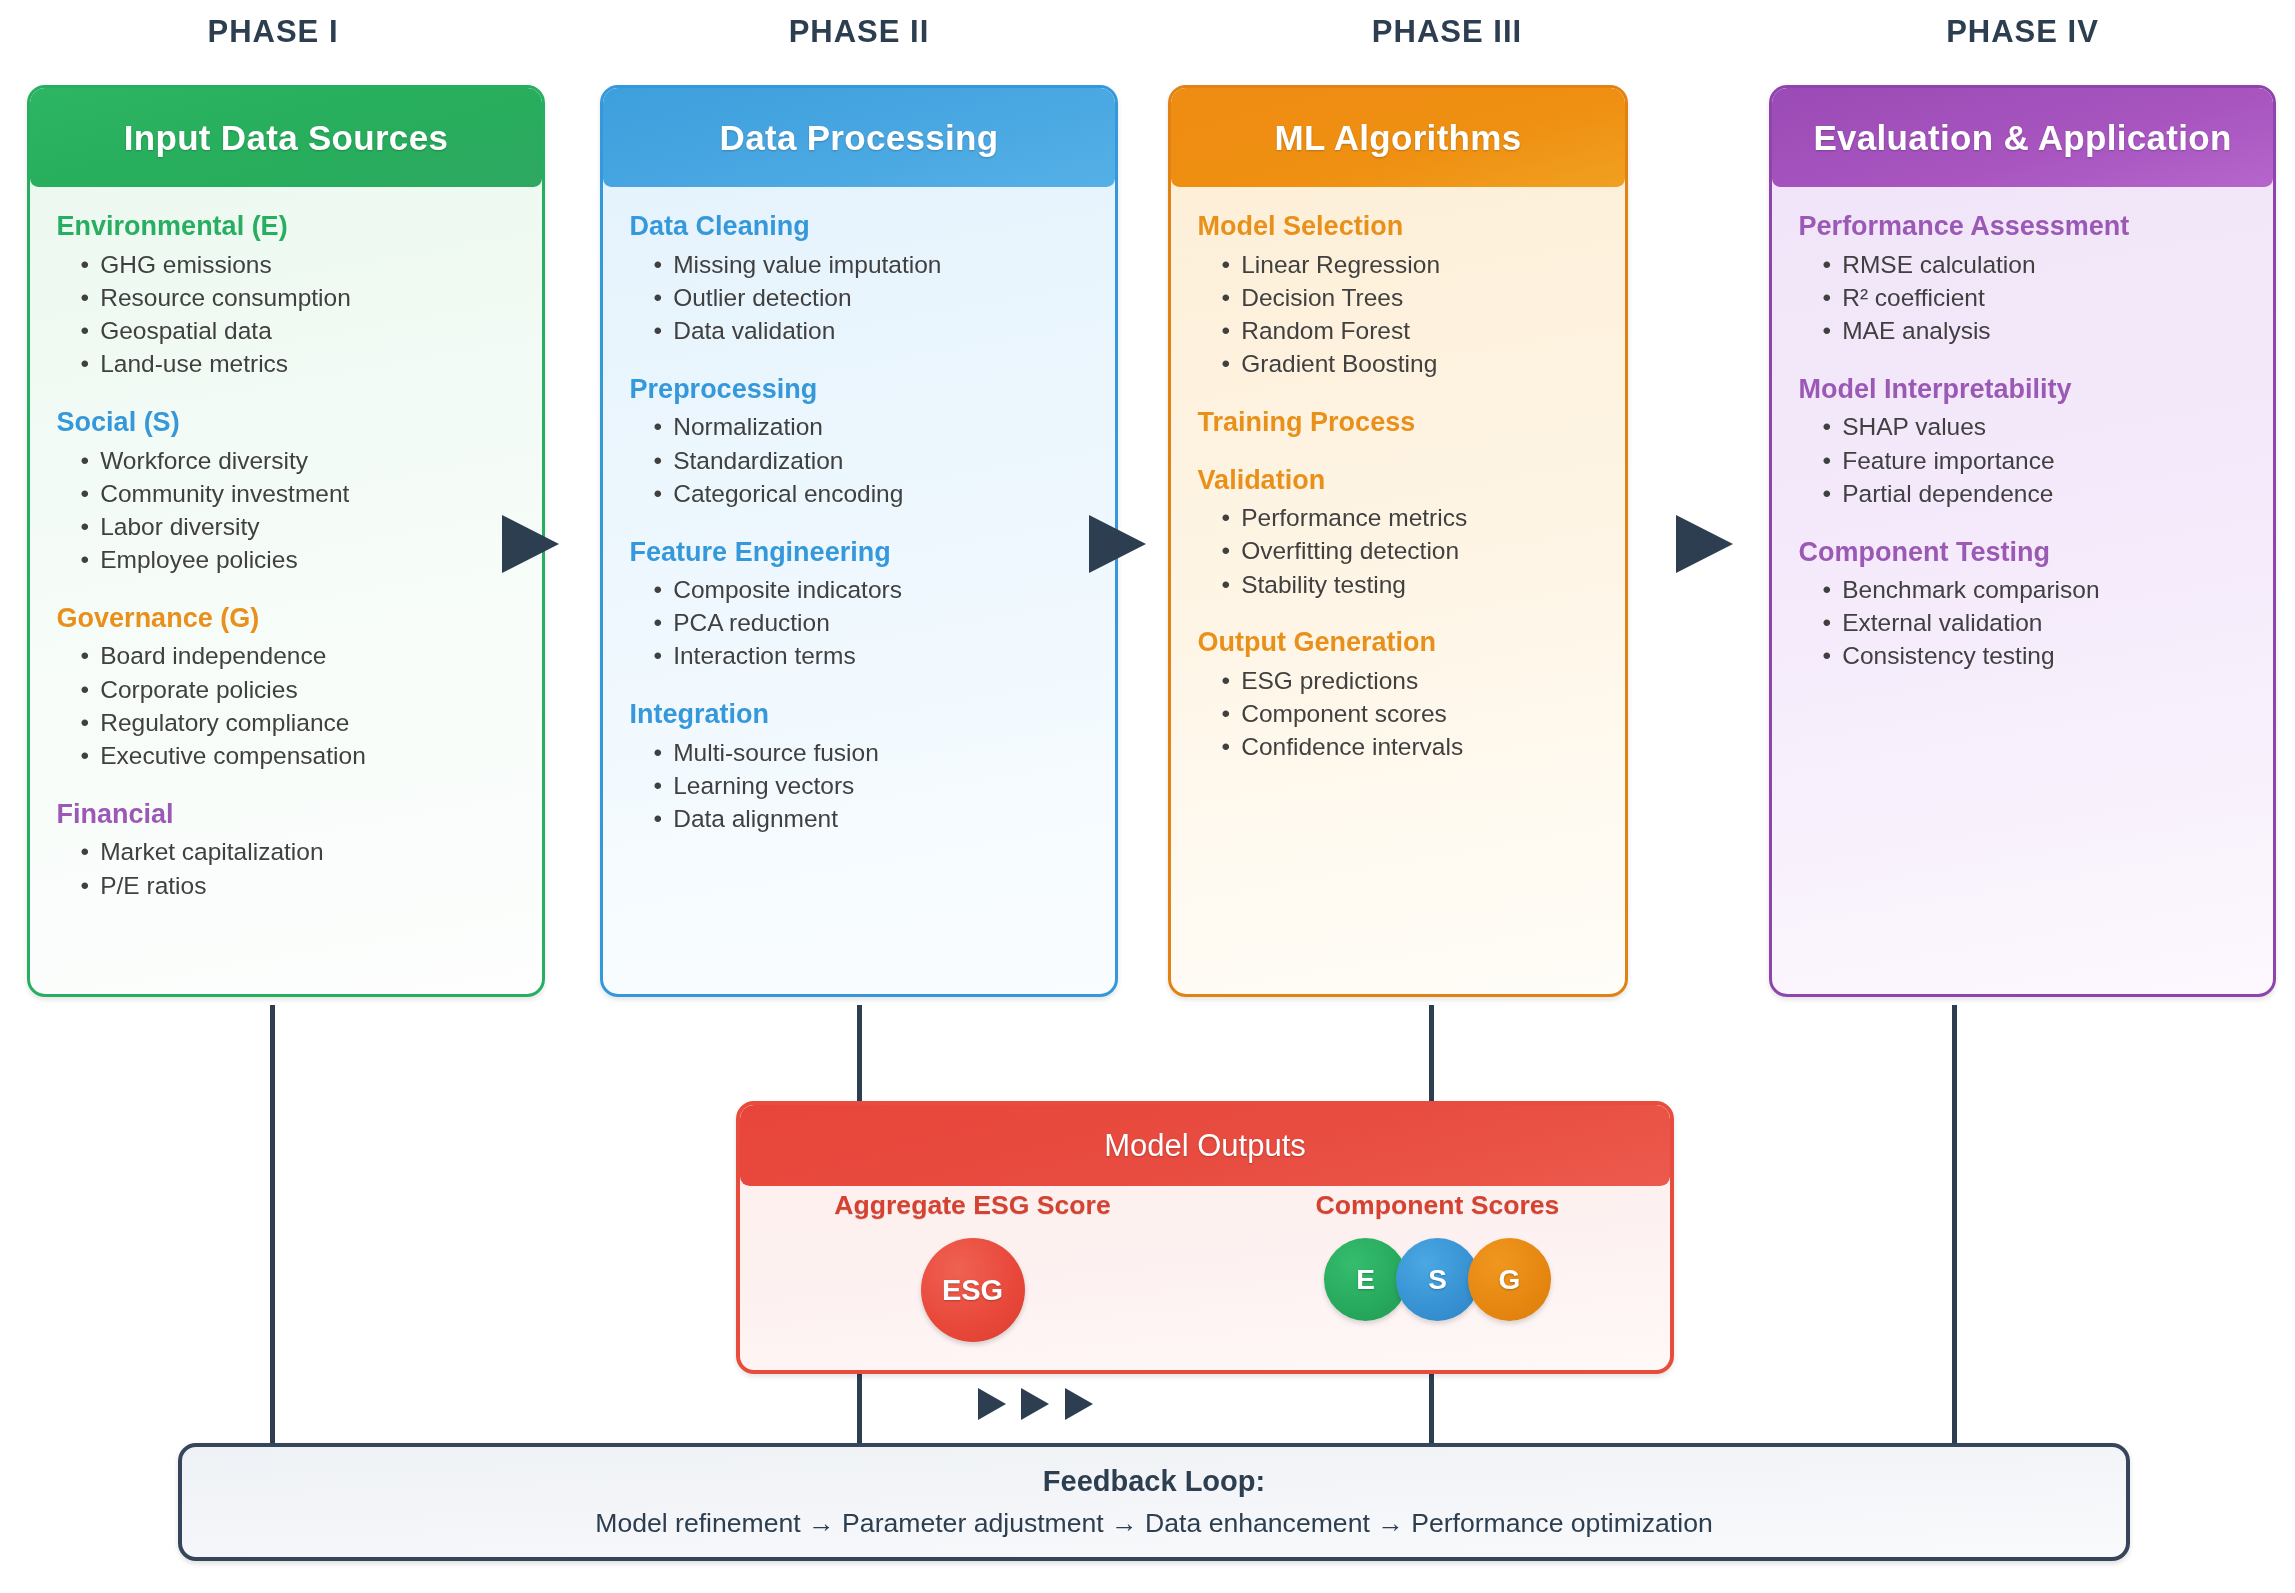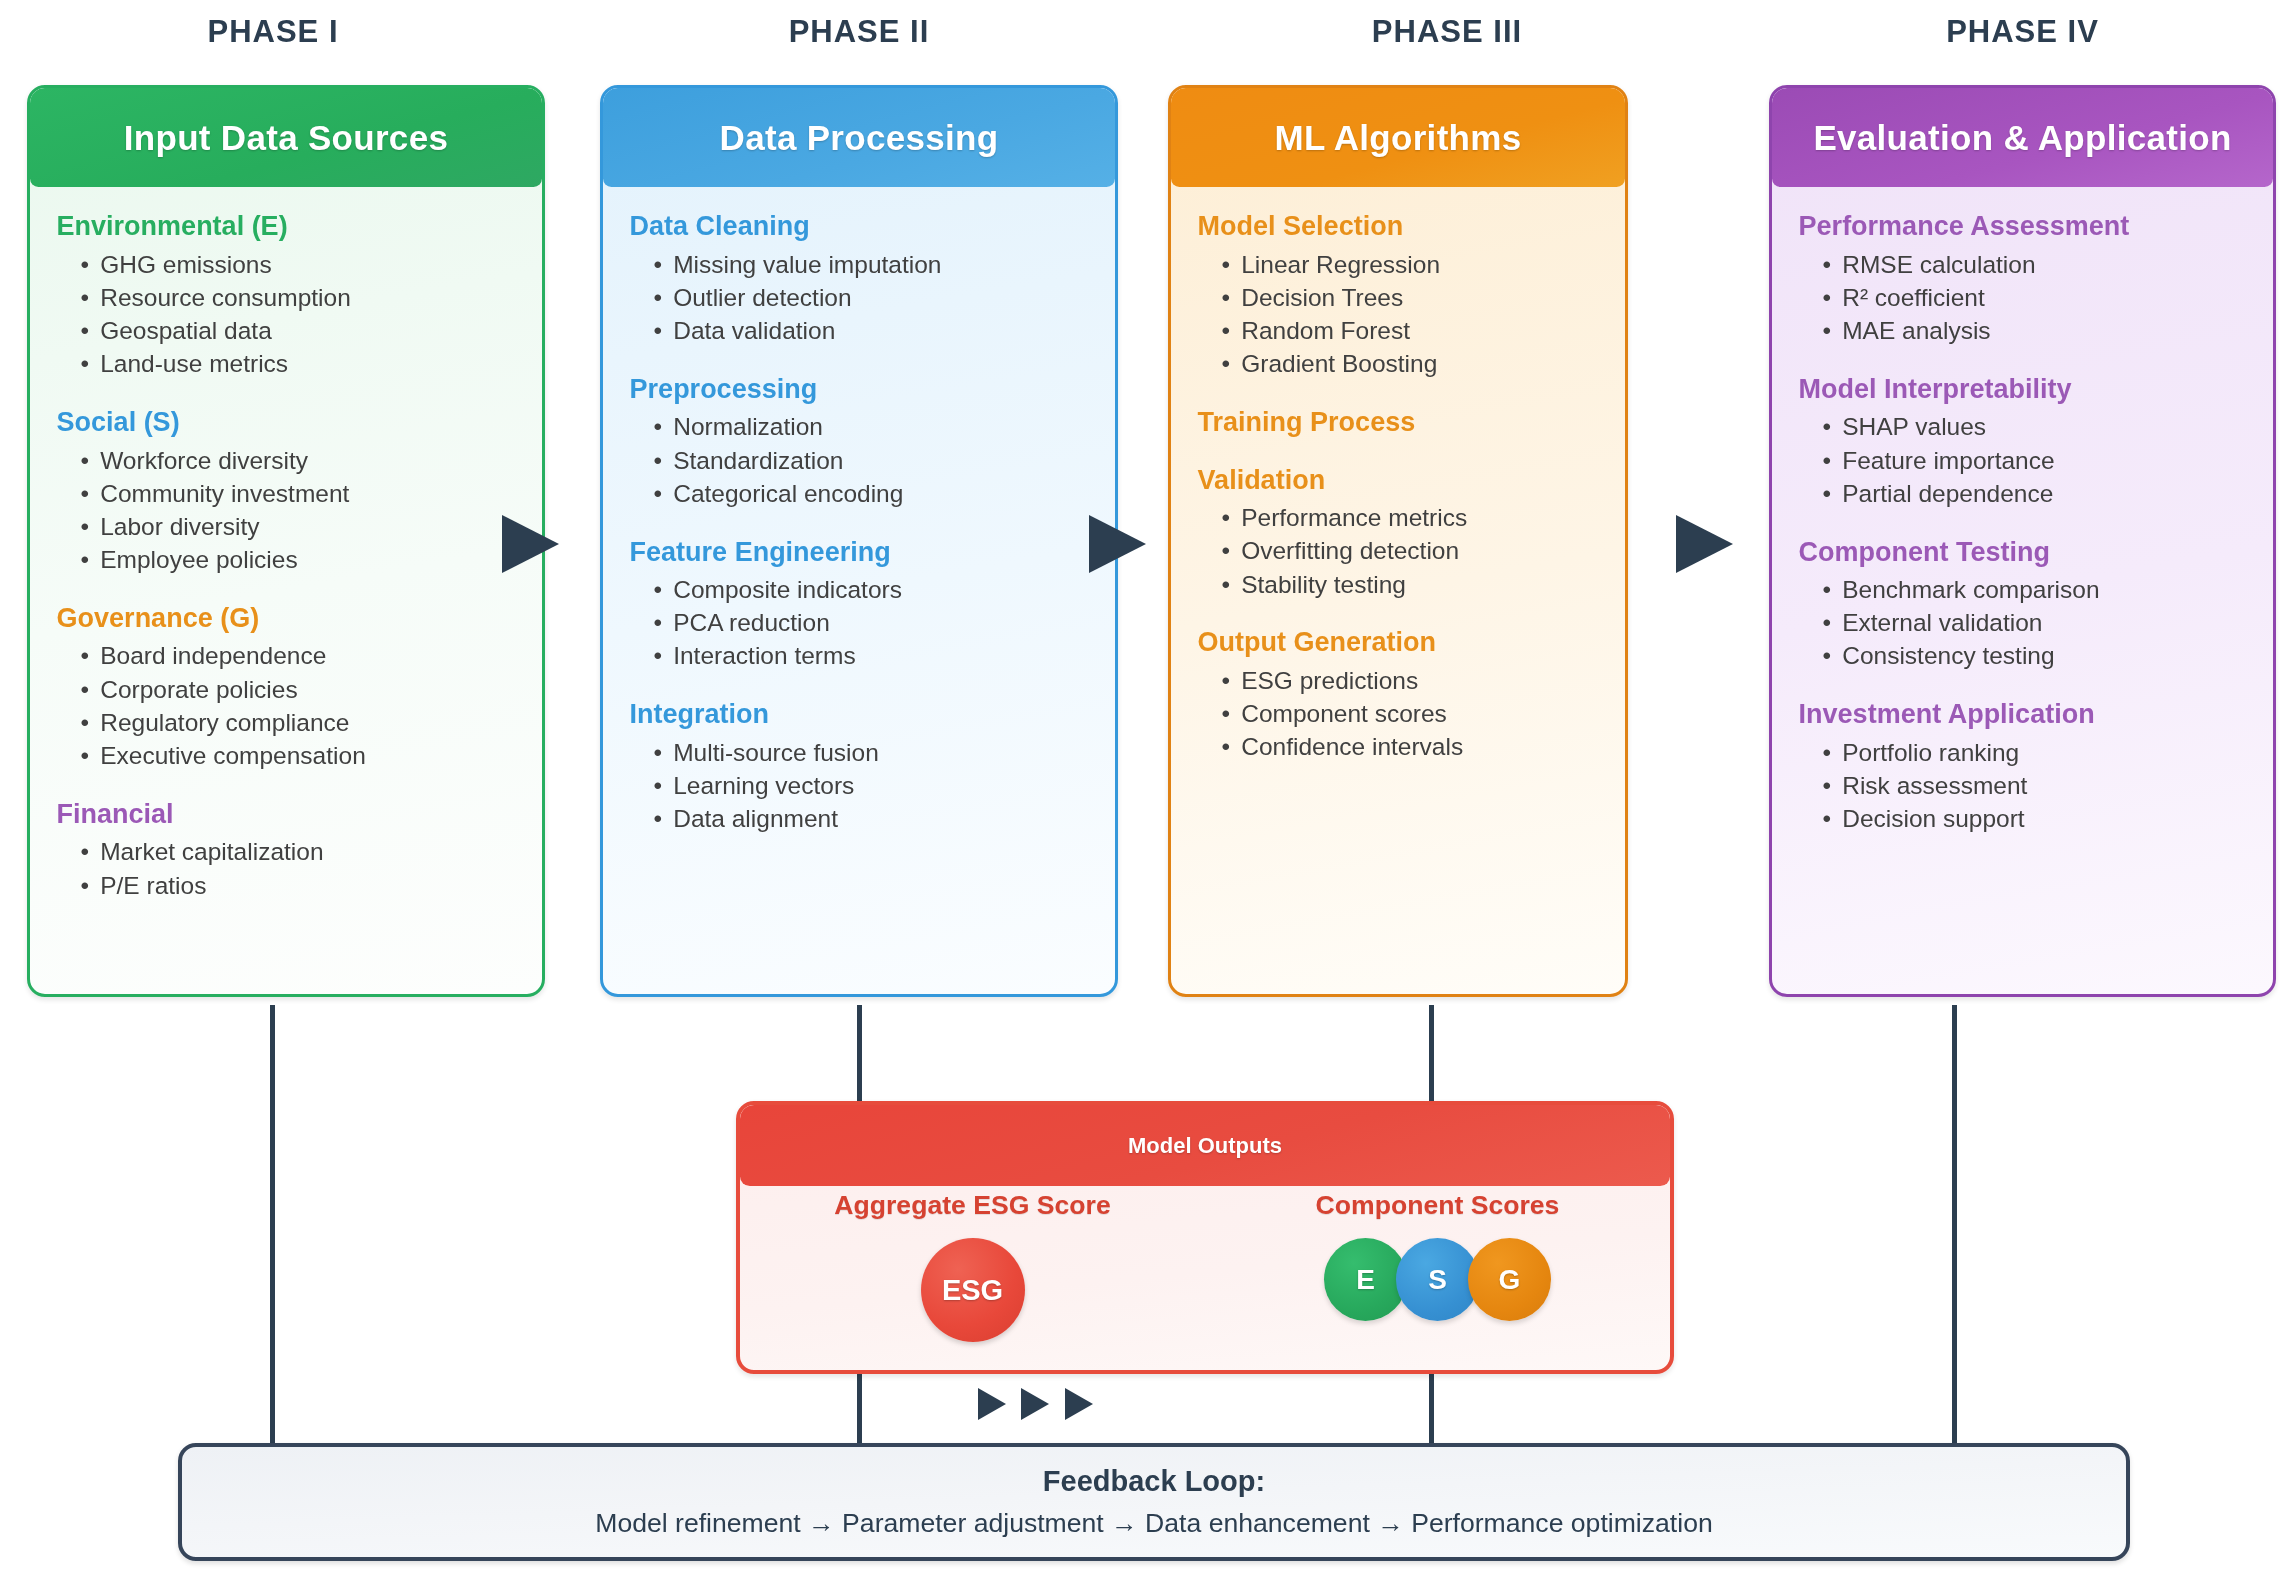--- a/index.html
+++ b/index.html
@@ -131,22 +131,22 @@
     background: linear-gradient(175deg, #fdeeed 0%, #fdf2f1 60%, #fef8f7 100%);
     box-shadow: 0 2.1px 5.6px rgba(0,0,0,0.10);
   }
   #outputs .out-header {
     height: 81px;
     display: flex;
     align-items: center;
     justify-content: center;
     background: linear-gradient(165deg, #e8453a 0%, #e84c40 55%, #ec5a4d 100%);
     color: #ffffff;
-    font-size: 22px;
-    font-weight: bold;
+    font-size: 31px;
+    font-weight: normal;
     text-shadow: 0 1.4px 2.1px rgba(0,0,0,0.22);
     border-radius: 14px 14px 9.8px 9.8px;
     text-align: right;
   }
   #outputs .out-body {
     display: flex;
     padding-top: 4px;
   }
   .out-col { flex: 1; text-align: center; }
   .out-col-title {
@@ -368,28 +368,20 @@
         </ul>
       </div>
       <div class="group">
         <div class="group-title t-purple">Component Testing</div>
         <ul>
           <li>Benchmark comparison</li>
           <li>External validation</li>
           <li>Consistency testing</li>
         </ul>
       </div>
-      <div class="group">
-        <div class="group-title t-purple">Investment Application</div>
-        <ul>
-          <li>Portfolio ranking</li>
-          <li>Risk assessment</li>
-          <li>Decision support</li>
-        </ul>
-      </div>
     </div>
   </div>
 
   <div class="flow-arrow" id="arr1"></div>
   <div class="flow-arrow" id="arr2"></div>
   <div class="flow-arrow" id="arr3"></div>
 
   <div class="vline" style="left:270px; top:1005px; height:438px;"></div>
 
   <div class="vline" style="left:857px; top:1005px; height:98px;"></div>

